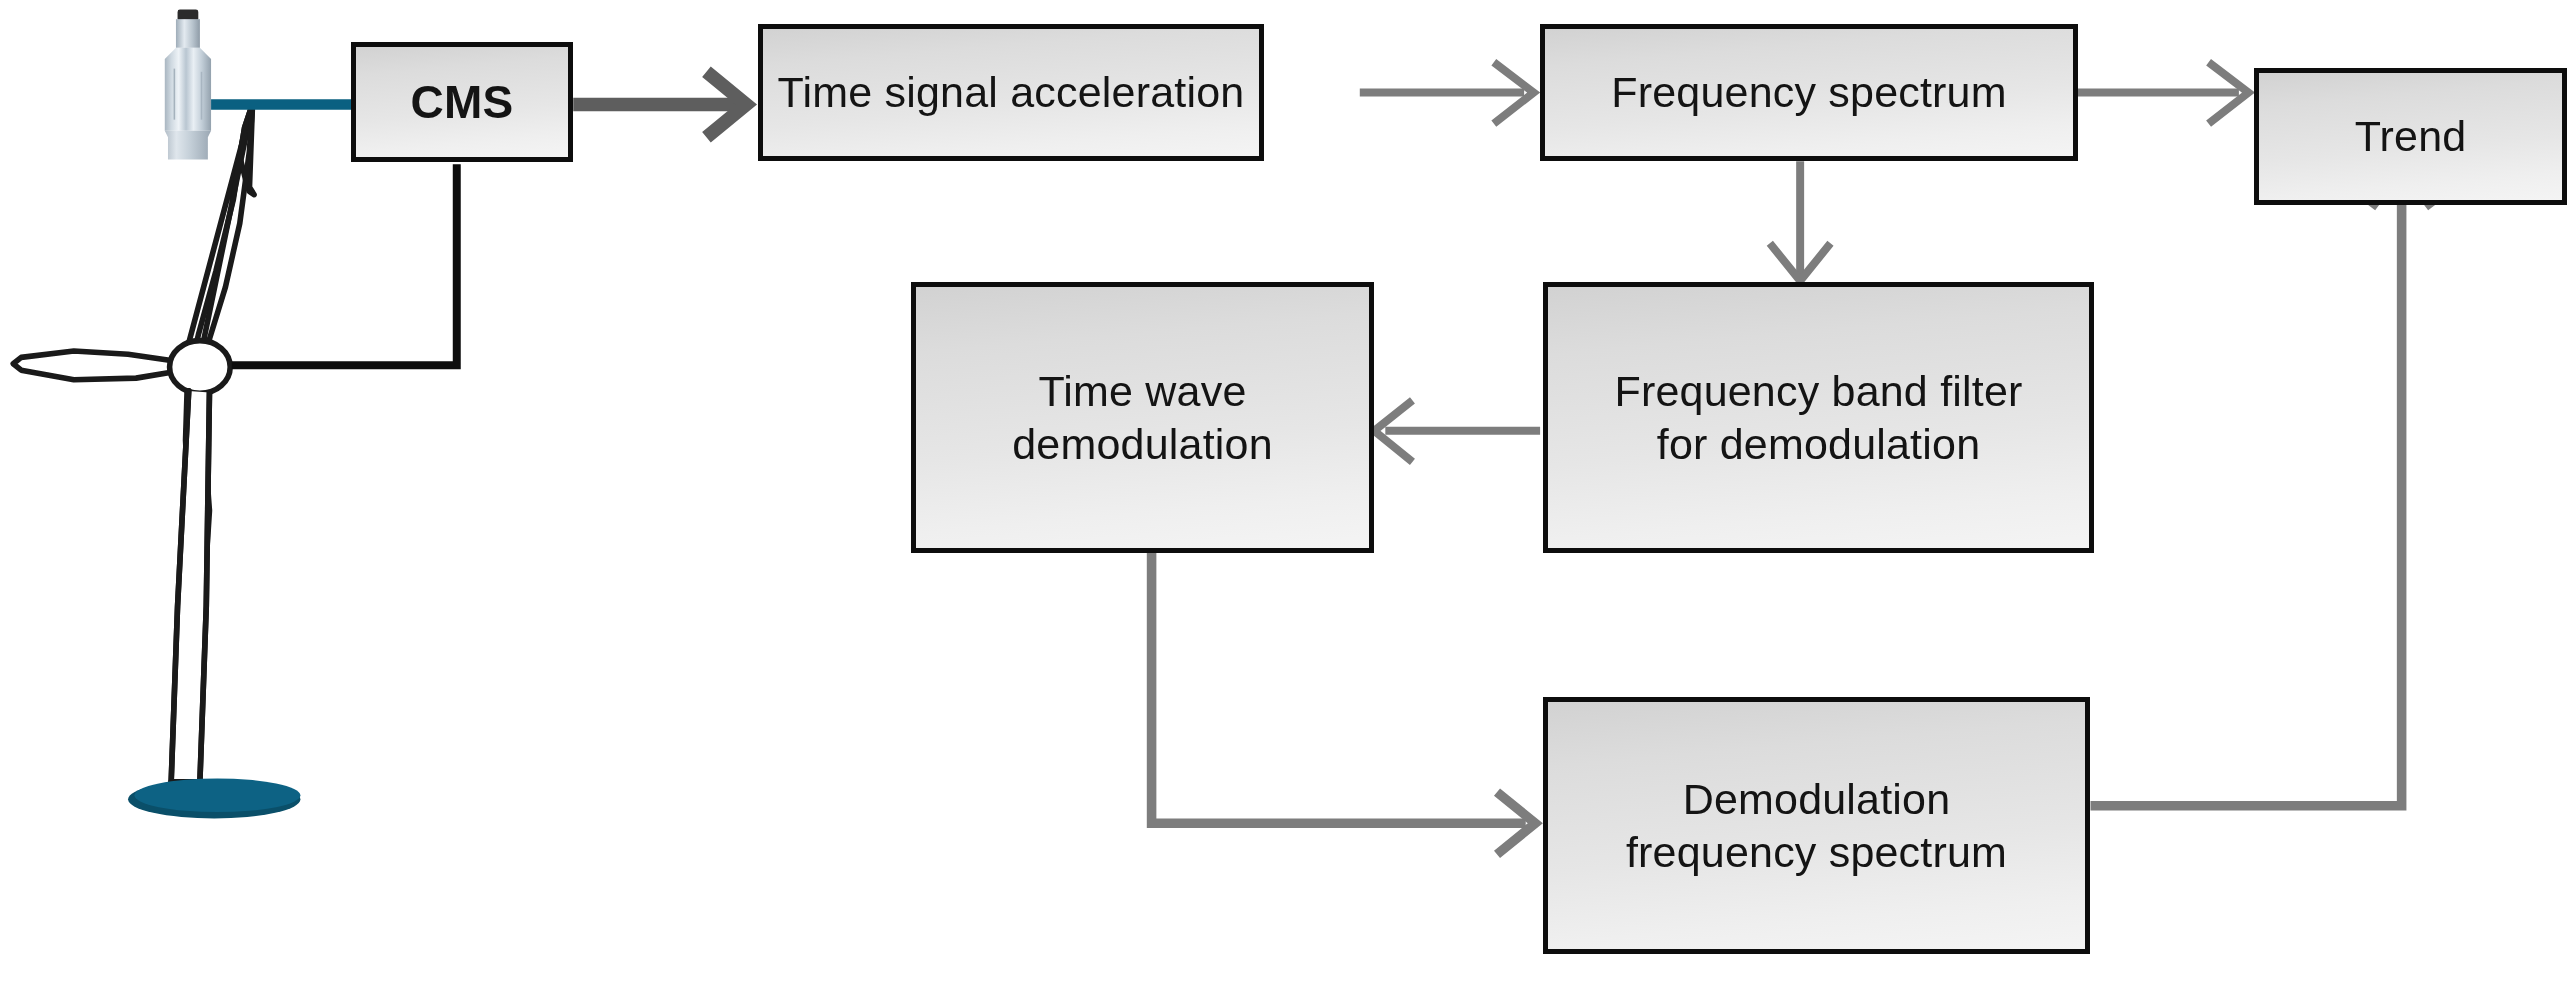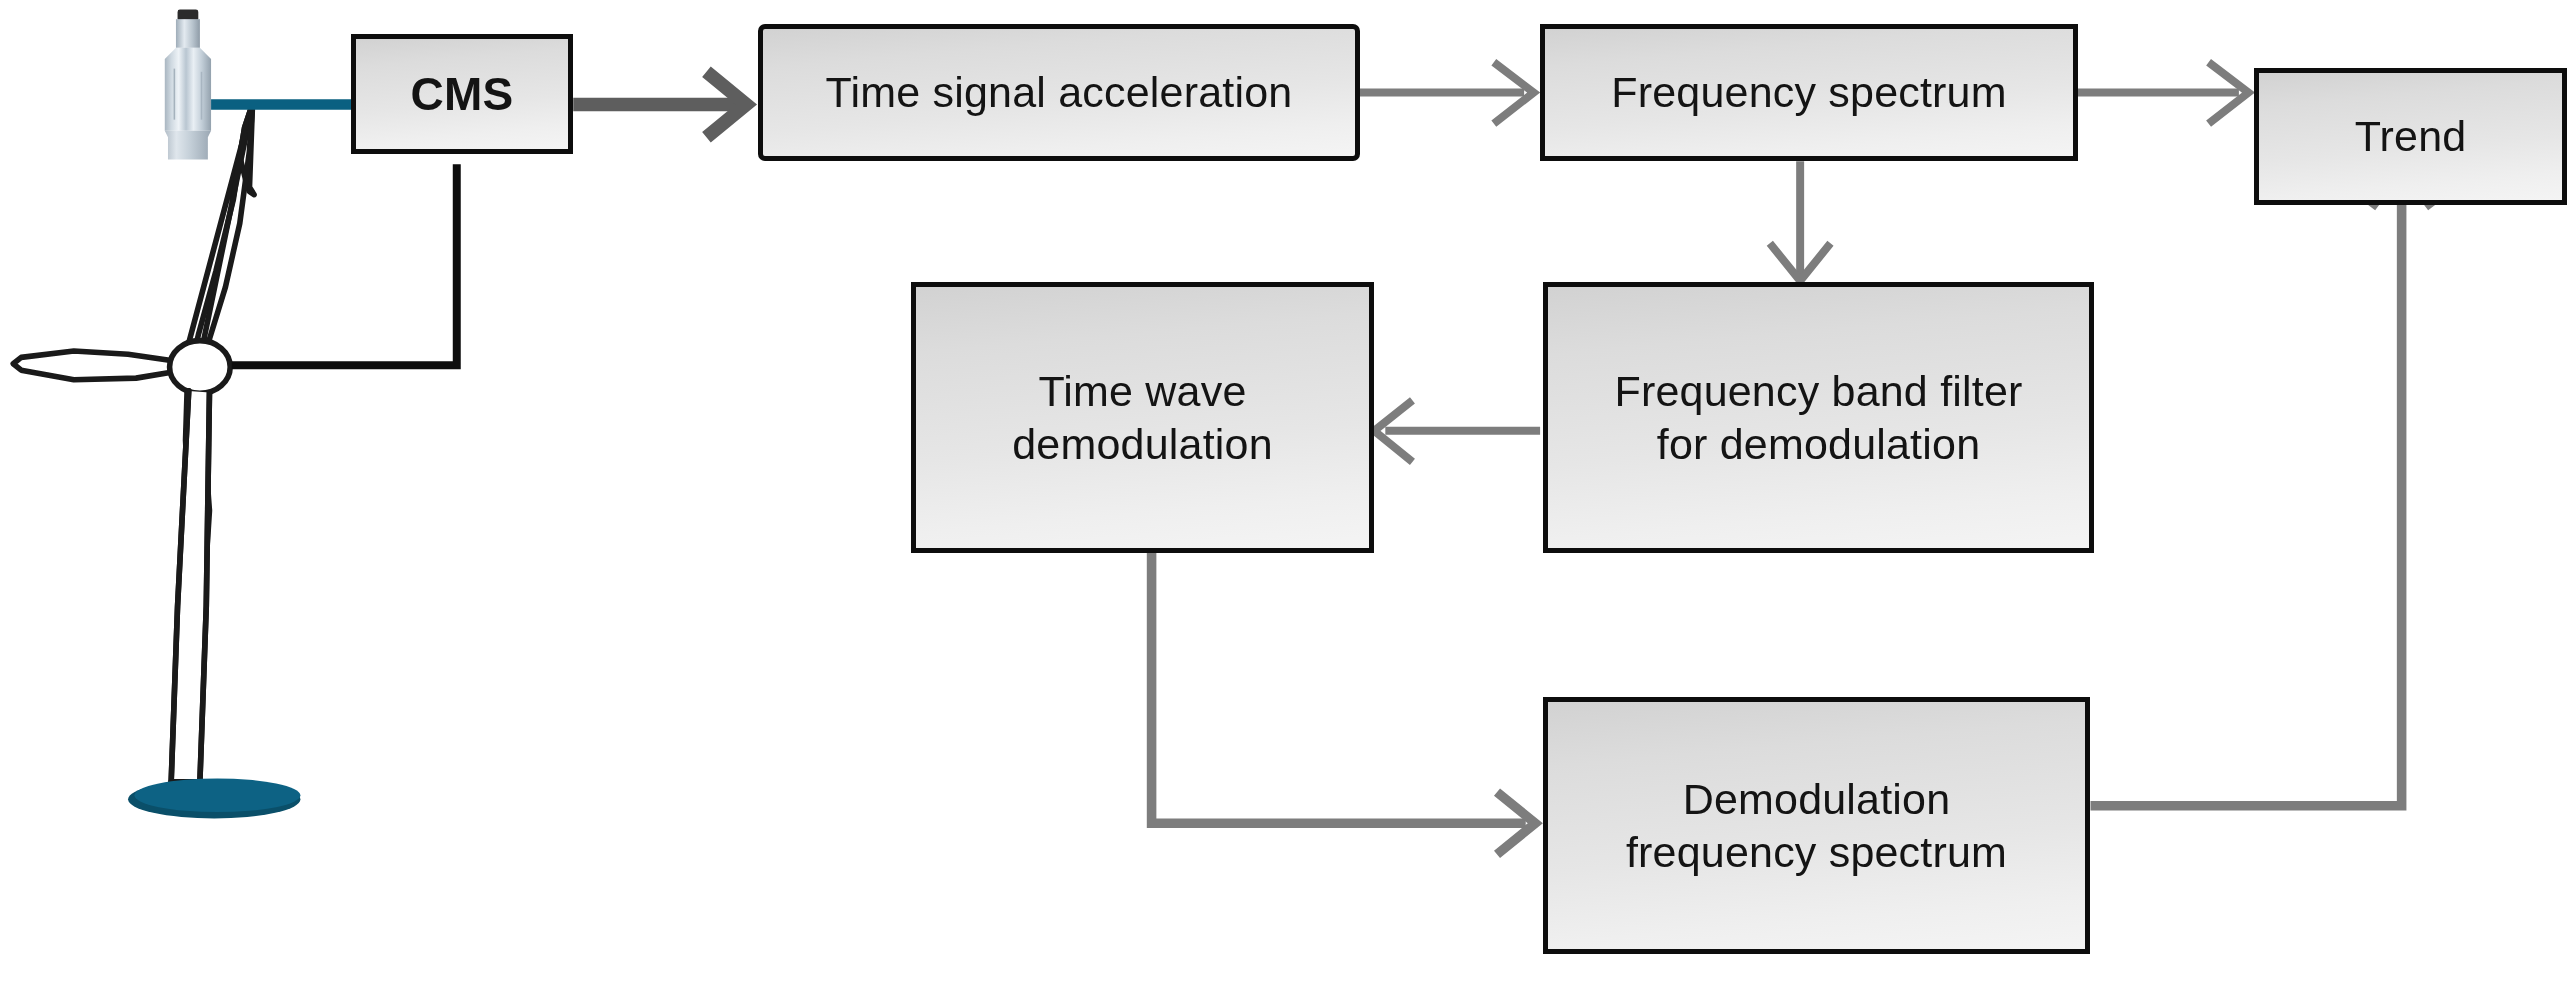--- a/index.html
+++ b/index.html
@@ -37,22 +37,22 @@
     font-family: "Liberation Sans", sans-serif;
     font-size: 43px;
     line-height: 1.22;
     letter-spacing: 0.2px;
     z-index: 3;
   }
   .node.bold { font-weight: bold; font-size: 46px; }
   .node .label { display: block; padding: 0 11.2px; }
 
   
-  #node-cms               { left: 351px;  top: 34px;  width: 222px;  height: 120px; }
-  #node-time-signal       { left: 758px;  top: 24px;  width: 602px;  height: 137px; border-radius: 7px; }
+  #node-cms               { left: 351px;  top: 42px;  width: 222px;  height: 120px; }
+  #node-time-signal       { left: 758px;  top: 24px;  width: 506px;  height: 137px; }
   #node-freq-spectrum     { left: 1540px; top: 24px;  width: 538px;  height: 137px; }
   #node-trend             { left: 2254px; top: 24px;  width: 313px;  height: 137px; margin-top: 44px; }
   #node-time-wave         { left: 911px; top: 282px; width: 463px;  height: 271px; }
   #node-band-filter       { left: 1543px; top: 282px; width: 551px;  height: 271px; }
   #node-demod-spectrum    { left: 1543px; top: 697px; width: 547px;  height: 257px; }
   .turbine-art { z-index: 2; }
 </style>
 </head>
 <body>
 

